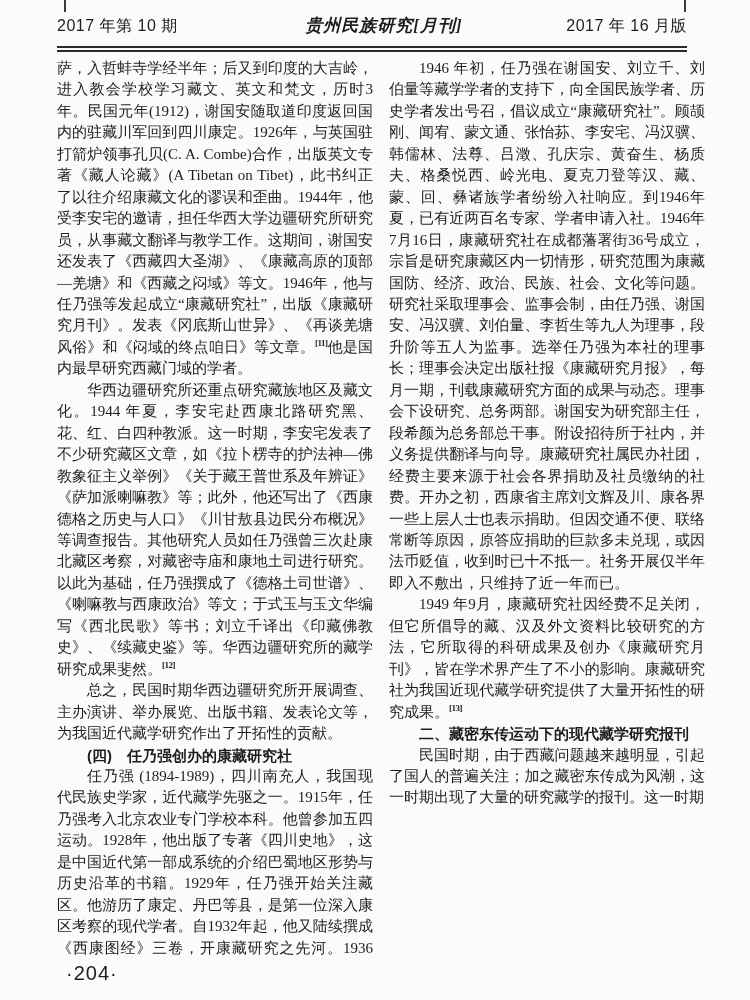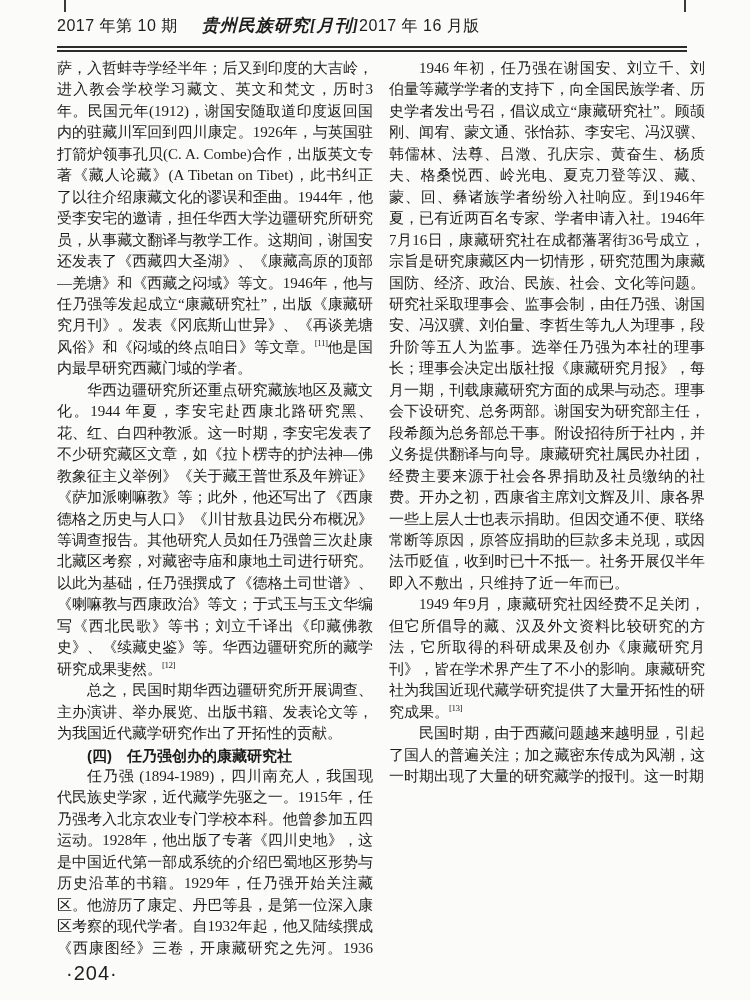--- a/index.html
+++ b/index.html
@@ -10,21 +10,21 @@
     font-family:"Liberation Serif","DejaVu Serif",serif;
     position:relative;
     overflow:hidden;
   }
   .page{position:absolute;inset:0;}
   .crop-mark{position:absolute;top:0;width:2px;height:12px;background:#3a3a3a;}
   .crop-mark.left{left:64px;}
   .crop-mark.right{left:684px;}
   .header{
     position:absolute;top:14px;left:57px;width:630px;
-    display:flex;align-items:baseline;
+    display:flex;justify-content:space-between;align-items:baseline;
     font-size:16.5px;letter-spacing:0.5px;
   }
   .header .issue,.header .edition{font-family:"Liberation Sans","DejaVu Sans",sans-serif;font-size:16px;}
   .header .journal{
     font-style:italic;font-weight:bold;font-size:17px;
     font-family:"Liberation Serif","DejaVu Serif",serif;
     letter-spacing:1px;
     margin-left:24px;
   }
   .double-rule{
@@ -44,20 +44,21 @@
   }
   .column p.indent{text-indent:2em;}
   .column p.heading{
     font-family:"Liberation Sans","DejaVu Sans",sans-serif;
     font-weight:bold;
     text-indent:2em;
   }
   .column p sup{
     font-size:9px;line-height:0;vertical-align:super;
     letter-spacing:-0.5px;
+    font-weight:bold;
   }
   .footer{
     position:absolute;top:962px;left:66px;
     font-size:20px;letter-spacing:1px;
     font-family:"Liberation Sans","DejaVu Sans",sans-serif;
   }
 </style>
 </head>
 <body>
 
@@ -77,18 +78,19 @@
     <div class="column" id="col-left">
         <p class="no-indent">萨，入哲蚌寺学经半年；后又到印度的大吉岭，进入教会学校学习藏文、英文和梵文，历时3年。民国元年(1912)，谢国安随取道印度返回国内的驻藏川军回到四川康定。1926年，与英国驻打箭炉领事孔贝(C. A. Combe)合作，出版英文专著《藏人论藏》(A Tibetan on Tibet)，此书纠正了以往介绍康藏文化的谬误和歪曲。1944年，他受李安宅的邀请，担任华西大学边疆研究所研究员，从事藏文翻译与教学工作。这期间，谢国安还发表了《西藏四大圣湖》、《康藏高原的顶部—羌塘》和《西藏之闷域》等文。1946年，他与任乃强等发起成立“康藏研究社”，出版《康藏研究月刊》。发表《冈底斯山世异》、《再谈羌塘风俗》和《闷域的终点咱日》等文章。<sup>[11]</sup>他是国内最早研究西藏门域的学者。</p>
         <p class="indent">华西边疆研究所还重点研究藏族地区及藏文化。1944 年夏，李安宅赴西康北路研究黑、花、红、白四种教派。这一时期，李安宅发表了不少研究藏区文章，如《拉卜楞寺的护法神—佛教象征主义举例》《关于藏王普世系及年辨证》《萨加派喇嘛教》等；此外，他还写出了《西康德格之历史与人口》《川甘敖县边民分布概况》等调查报告。其他研究人员如任乃强曾三次赴康北藏区考察，对藏密寺庙和康地土司进行研究。以此为基础，任乃强撰成了《德格土司世谱》、《喇嘛教与西康政治》等文；于式玉与玉文华编写《西北民歌》等书；刘立千译出《印藏佛教史》、《续藏史鉴》等。华西边疆研究所的藏学研究成果斐然。<sup>[12]</sup></p>
         <p class="indent">总之，民国时期华西边疆研究所开展调查、主办演讲、举办展览、出版书籍、发表论文等，为我国近代藏学研究作出了开拓性的贡献。</p>
         <p class="heading">(四)　任乃强创办的康藏研究社</p>
         <p class="indent">任乃强 (1894-1989)，四川南充人，我国现代民族史学家，近代藏学先驱之一。1915年，任乃强考入北京农业专门学校本科。他曾参加五四运动。1928年，他出版了专著《四川史地》，这是中国近代第一部成系统的介绍巴蜀地区形势与历史沿革的书籍。1929年，任乃强开始关注藏区。他游历了康定、丹巴等县，是第一位深入康区考察的现代学者。自1932年起，他又陆续撰成《西康图经》三卷，开康藏研究之先河。1936年，他再入康区考察。1940年后撰修《西康通志》一卷，</p>
       </div>
     <div class="column" id="col-right">
         <p class="indent">1946 年初，任乃强在谢国安、刘立千、刘伯量等藏学学者的支持下，向全国民族学者、历史学者发出号召，倡议成立“康藏研究社”。顾颉刚、闻宥、蒙文通、张怡荪、李安宅、冯汉骥、韩儒林、法尊、吕澂、孔庆宗、黄奋生、杨质夫、格桑悦西、岭光电、夏克刀登等汉、藏、蒙、回、彝诸族学者纷纷入社响应。到1946年夏，已有近两百名专家、学者申请入社。1946年7月16日，康藏研究社在成都藩署街36号成立，宗旨是研究康藏区内一切情形，研究范围为康藏国防、经济、政治、民族、社会、文化等问题。研究社采取理事会、监事会制，由任乃强、谢国安、冯汉骥、刘伯量、李哲生等九人为理事，段升阶等五人为监事。选举任乃强为本社的理事长；理事会决定出版社报《康藏研究月报》，每月一期，刊载康藏研究方面的成果与动态。理事会下设研究、总务两部。谢国安为研究部主任，段希颜为总务部总干事。附设招待所于社内，并义务提供翻译与向导。康藏研究社属民办社团，经费主要来源于社会各界捐助及社员缴纳的社费。开办之初，西康省主席刘文辉及川、康各界一些上层人士也表示捐助。但因交通不便、联络常断等原因，原答应捐助的巨款多未兑现，或因法币贬值，收到时已十不抵一。社务开展仅半年即入不敷出，只维持了近一年而已。</p>
         <p class="indent">1949 年9月，康藏研究社因经费不足关闭，但它所倡导的藏、汉及外文资料比较研究的方法，它所取得的科研成果及创办《康藏研究月刊》，皆在学术界产生了不小的影响。康藏研究社为我国近现代藏学研究提供了大量开拓性的研究成果。<sup>[13]</sup></p>
+        <p class="heading">二、藏密东传运动下的现代藏学研究报刊</p>
         <p class="indent">民国时期，由于西藏问题越来越明显，引起了国人的普遍关注；加之藏密东传成为风潮，这一时期出现了大量的研究藏学的报刊。这一时期</p>
       </div>
   </div>
 
   <div class="footer">·204·</div>
 </div>
 
 </body></html>

